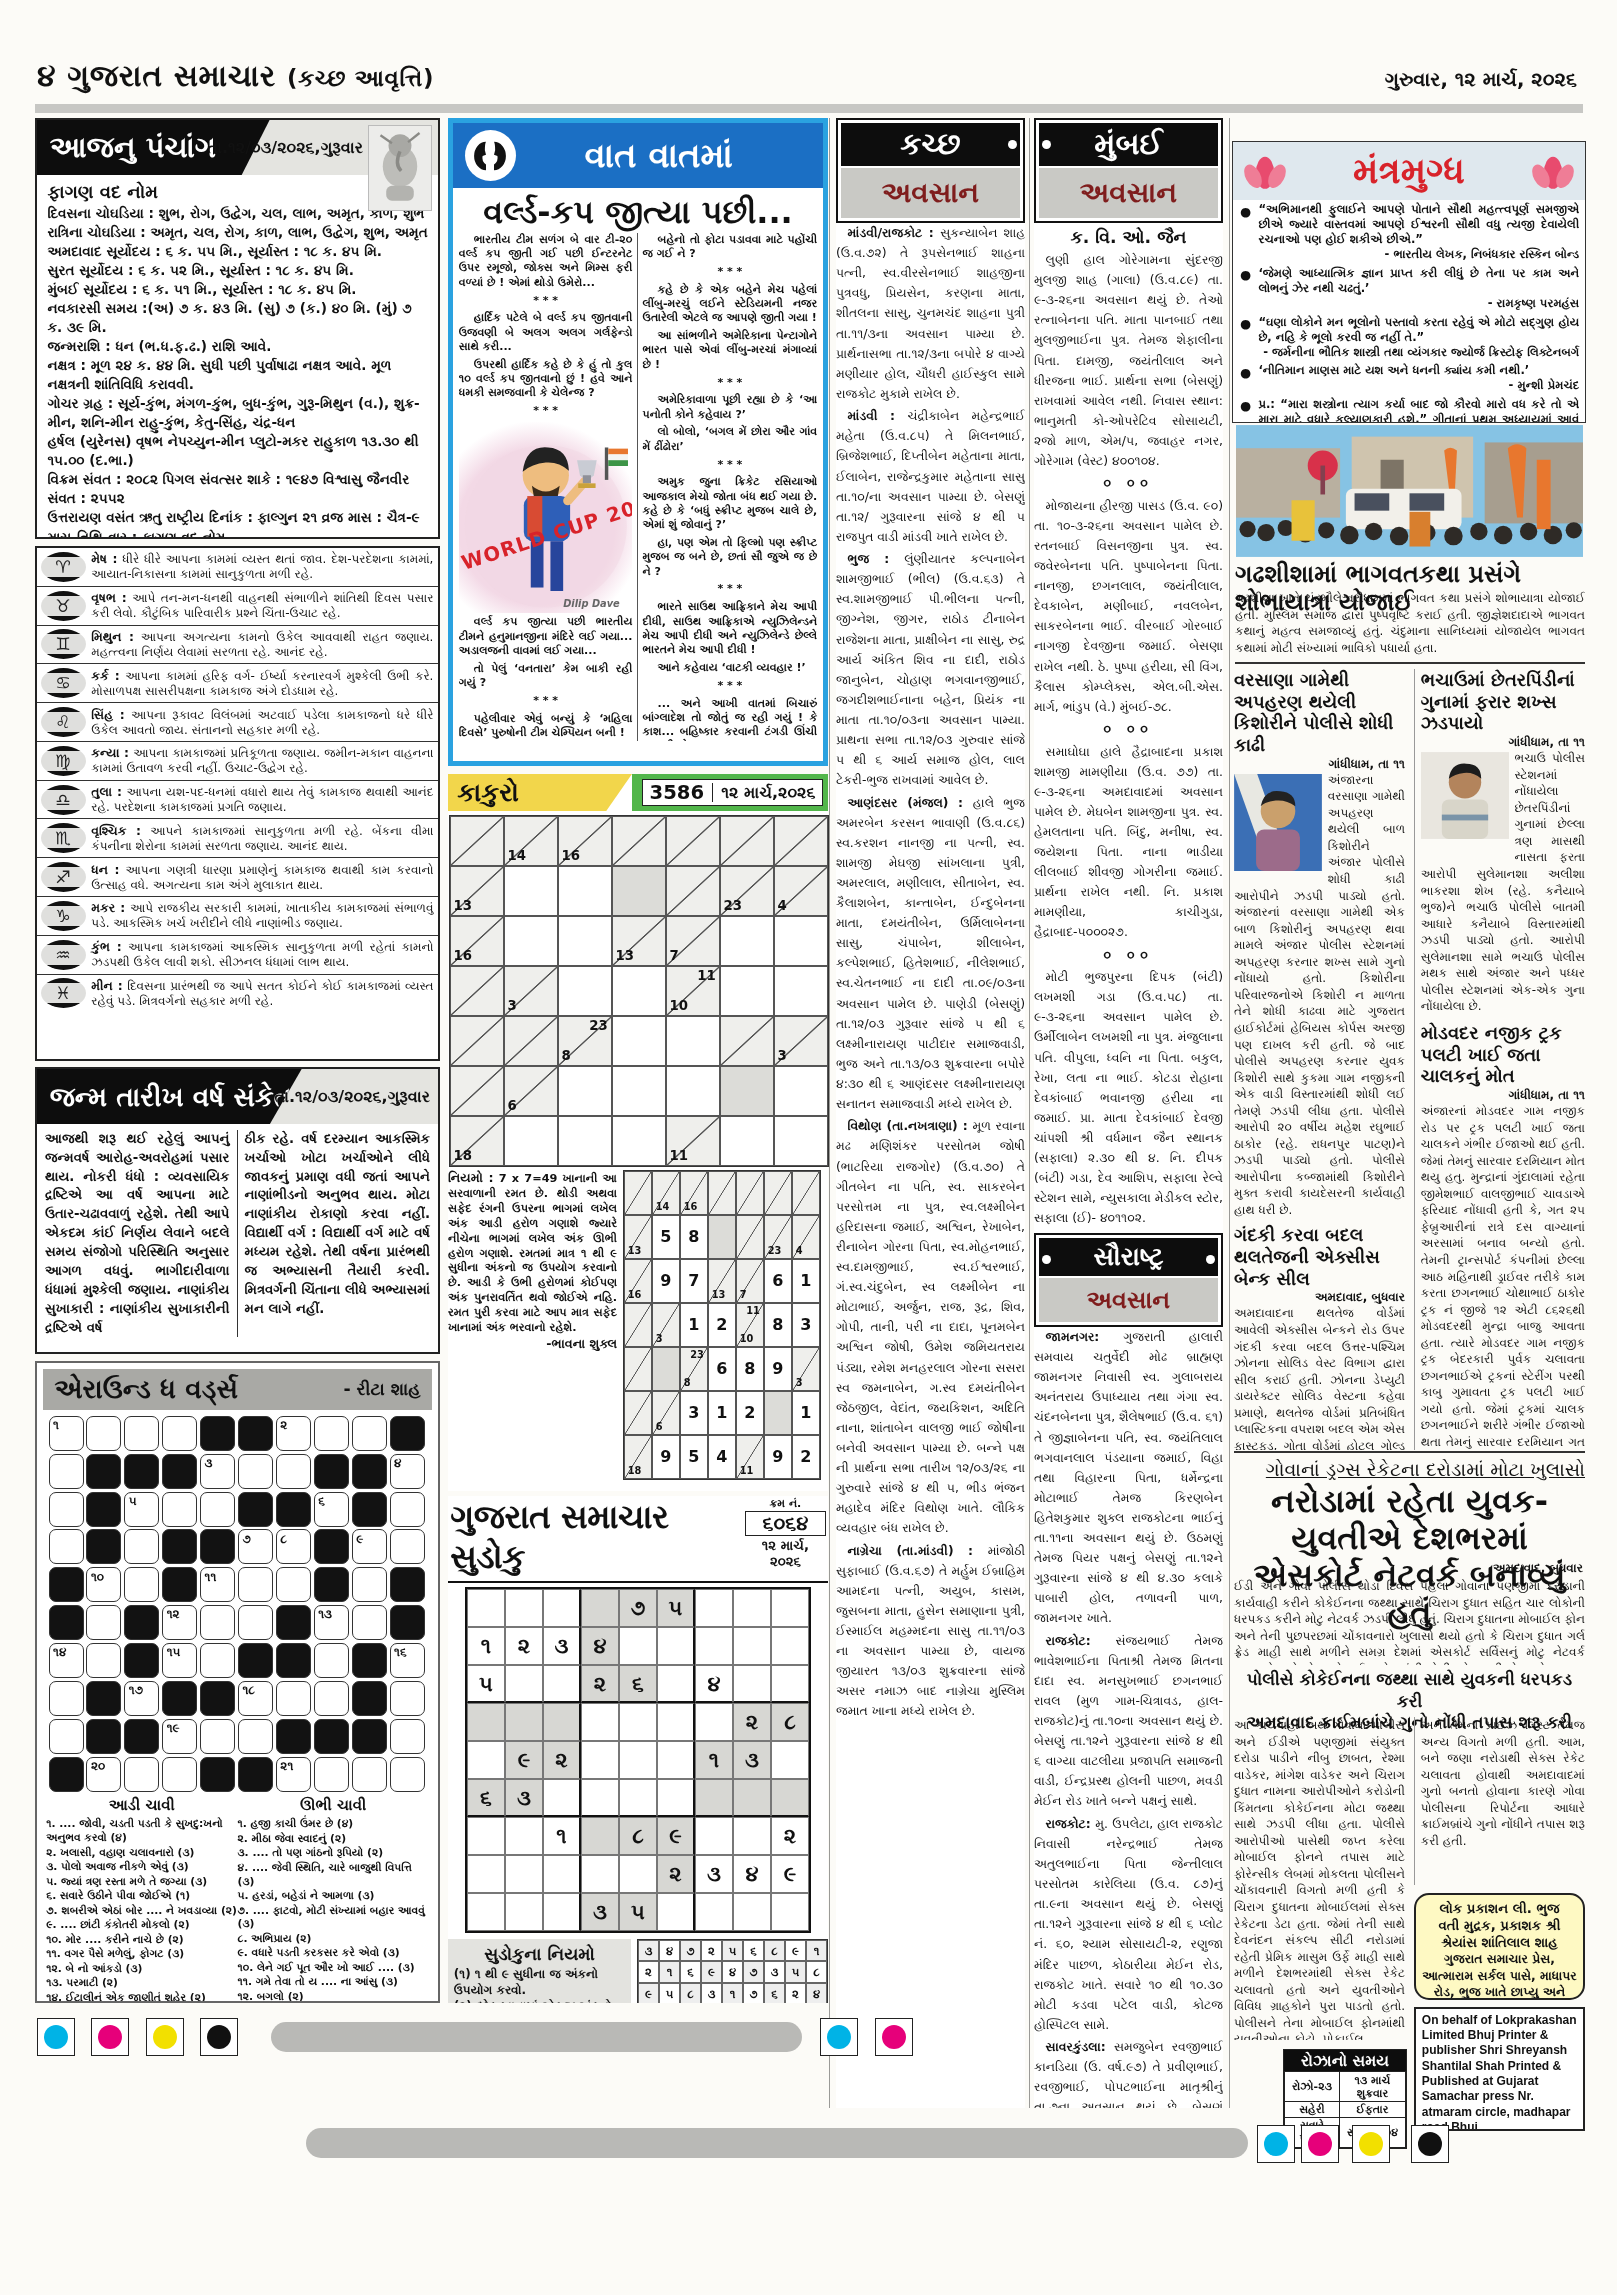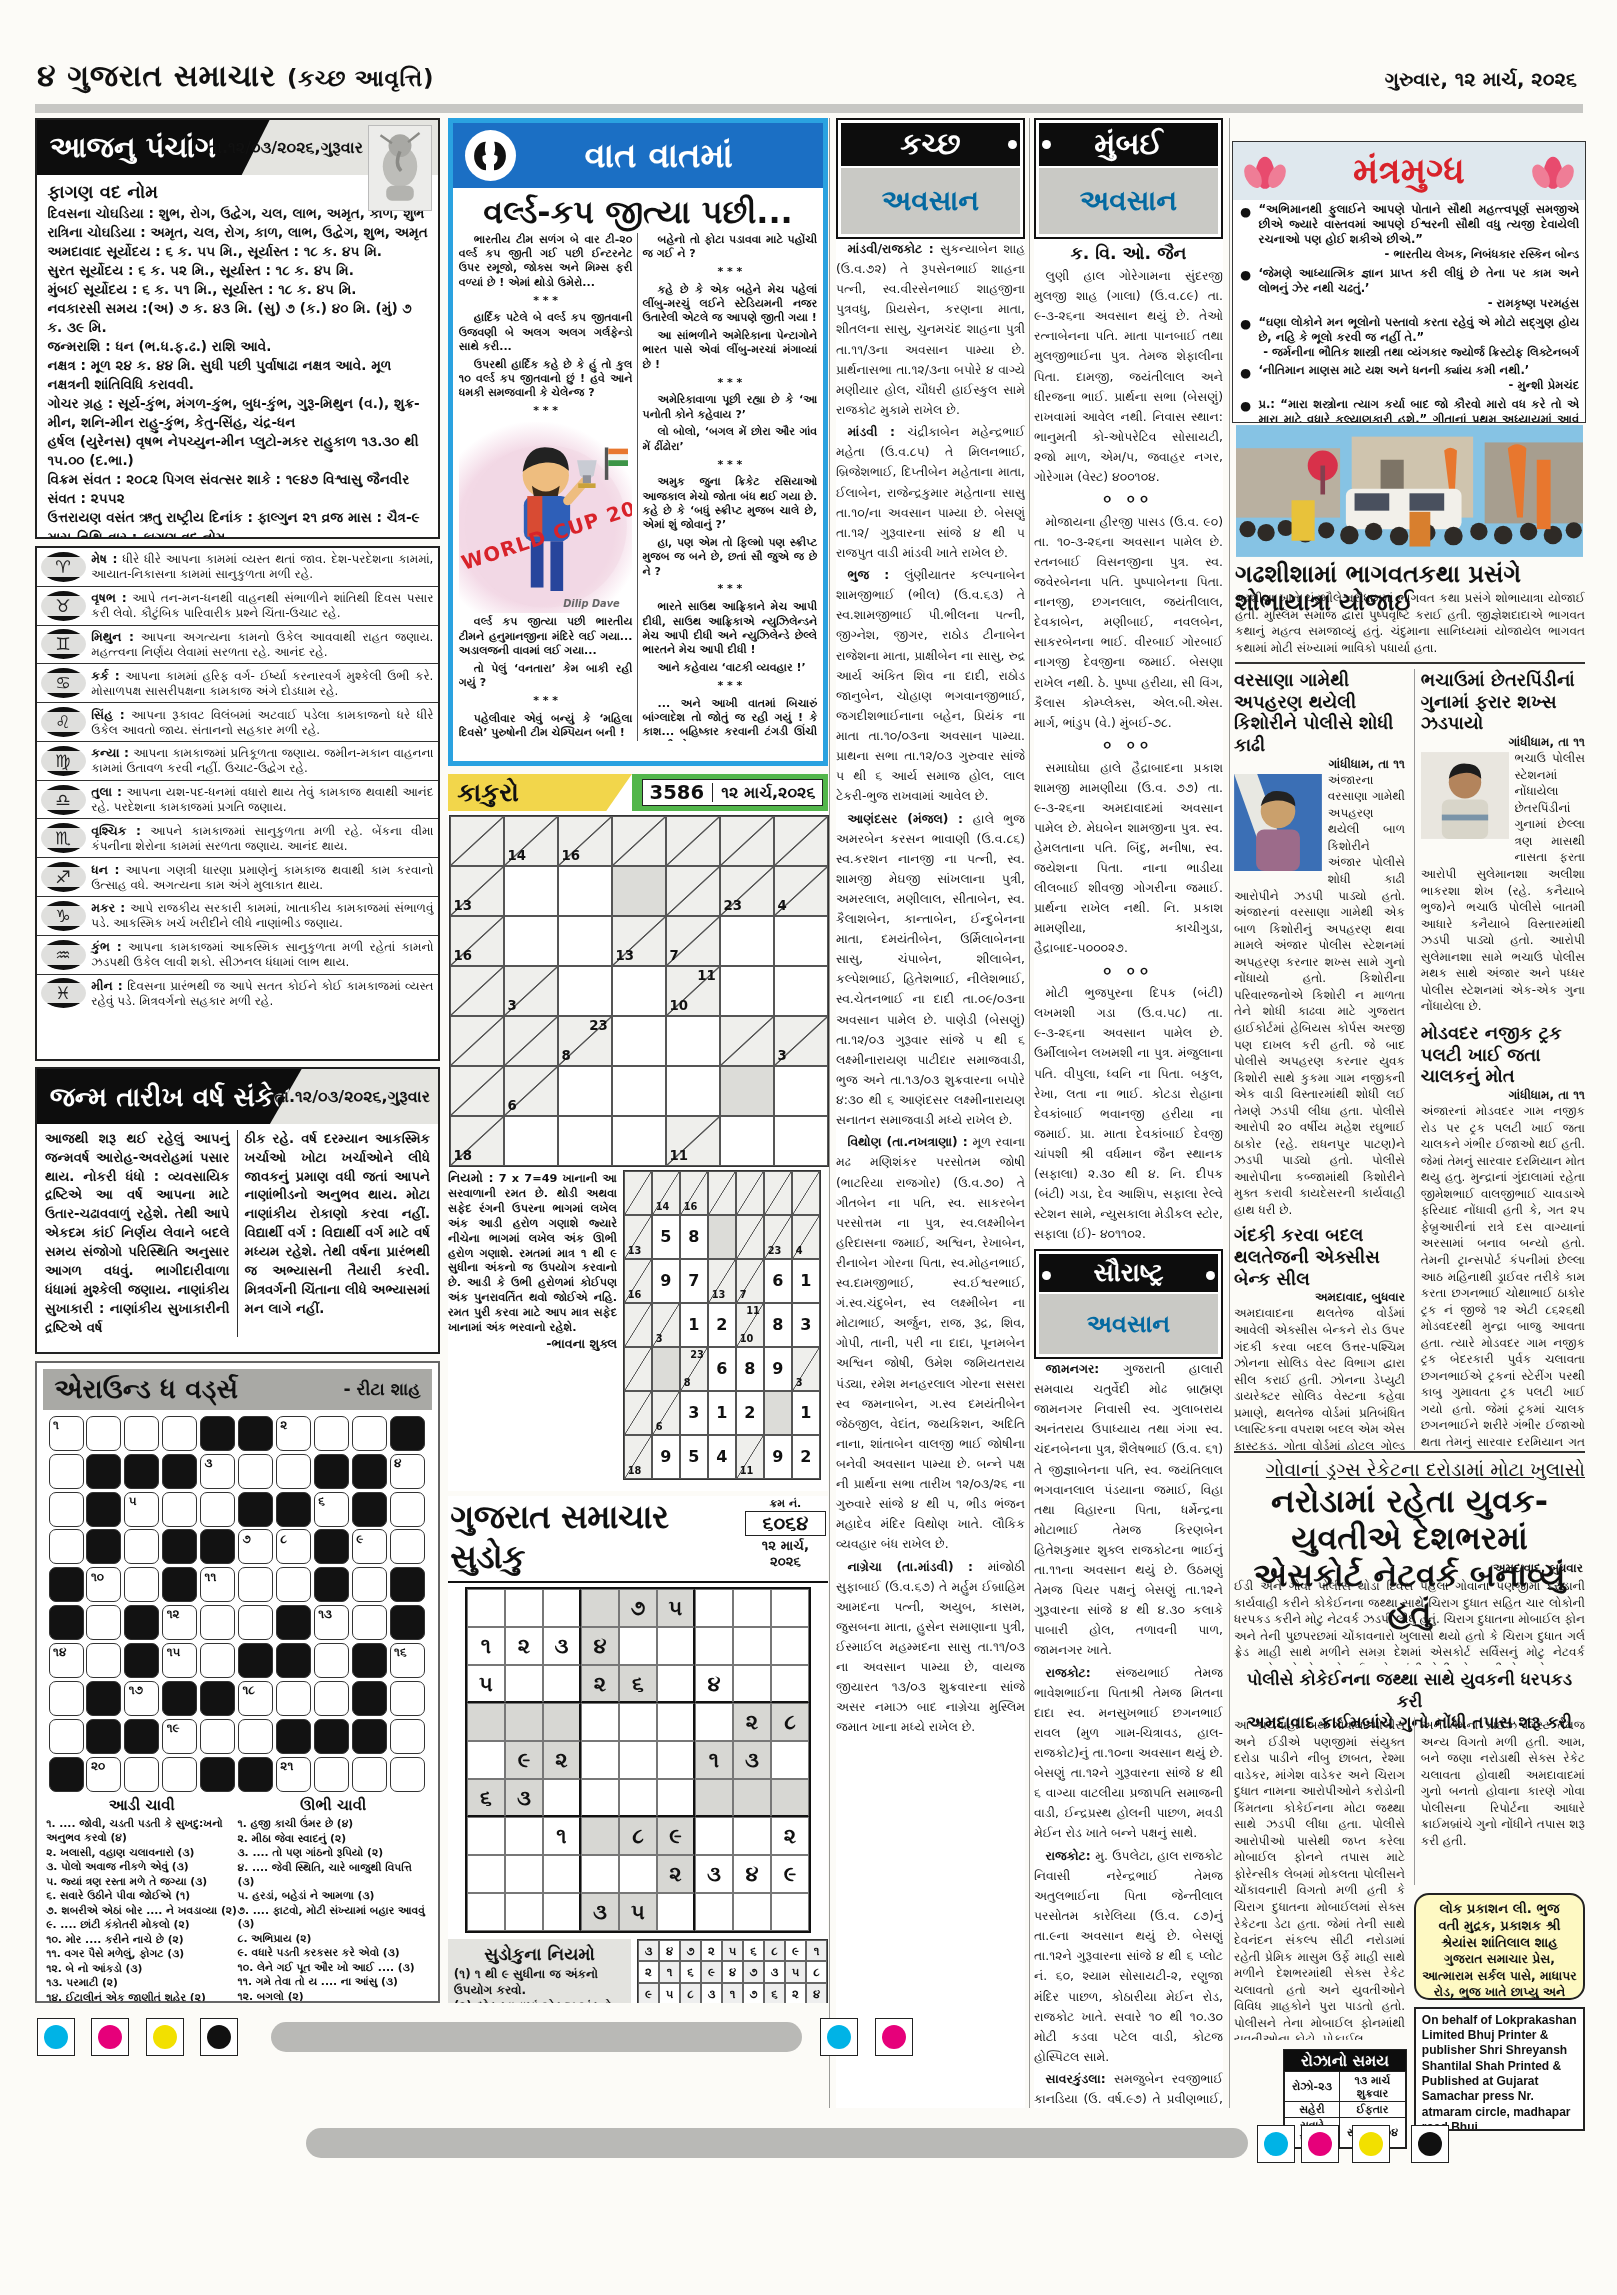--- a/index.html
+++ b/index.html
@@ -102,21 +102,21 @@
   .sudo-low{display:flex;margin-top:5.8px;gap:5.8px;}
   .sudo-rules{background:#e3e3df;padding:3.5px 5.8px;width:173px;font-size:12px;font-weight:700;line-height:1.3;}
   .sudo-rules h5{margin:0 0 2.3px;font-size:17.3px;font-weight:900;text-align:center;}
   .sk-solution{display:grid;grid-template-columns:repeat(9,21px);grid-auto-rows:21.4px;border:1.2px solid #333;height:fit-content;}
   .sk-solution div{border:0.6px solid #666;display:flex;align-items:center;justify-content:center;font-size:11.6px;font-weight:700;box-sizing:border-box;}
   .sk-solution div:nth-child(odd){background:#eee;}
   
   .obit-col{background:#fff;}
   .obit-hdr{border:2.3px solid #111;background:#fff;padding:2.9px;position:relative;}
   .obit-hdr .r1{background:#0d0d0d;color:#fff;font-size:30px;font-weight:900;text-align:center;padding:3.5px 0;}
-  .obit-hdr .r2{background:#c9c9c5;color:#0369a1;font-size:28px;font-weight:900;text-align:center;padding:16px 0;margin-top:2.3px;}
+  .obit-hdr .r2{background:#c9c9c5;color:#7f1d1d;font-size:28px;font-weight:900;text-align:center;padding:8px 0;margin-top:2.3px;}
   .obit-hdr .dotL,.obit-hdr .dotR{position:absolute;top:19.6px;width:9.2px;height:9.2px;border-radius:50%;background:#fff;}
   .obit-hdr .dotL{left:5.8px;} .obit-hdr .dotR{right:5.8px;}
   .obit-body{font-size:12.4px;line-height:1.62;text-align:justify;font-weight:500;}
   .obit-body p{margin:0 0 2.3px;text-indent:11.6px;}
   .obit-body b{font-weight:900;}
   .obit-body .sep{text-align:center;text-indent:0;letter-spacing:5.8px;font-weight:700;}
   .obit-sub{font-size:17.3px;font-weight:900;text-align:center;margin:3.5px 0;}
   
   .mantra{left:1232px;top:141px;width:354px;height:282px;border:1.7px solid #333;background:#fff;box-sizing:border-box;overflow:hidden;}
   .mantra-hdr{height:58px;background:#dfe8ee;display:flex;align-items:center;justify-content:space-between;padding:0 5.8px;}

